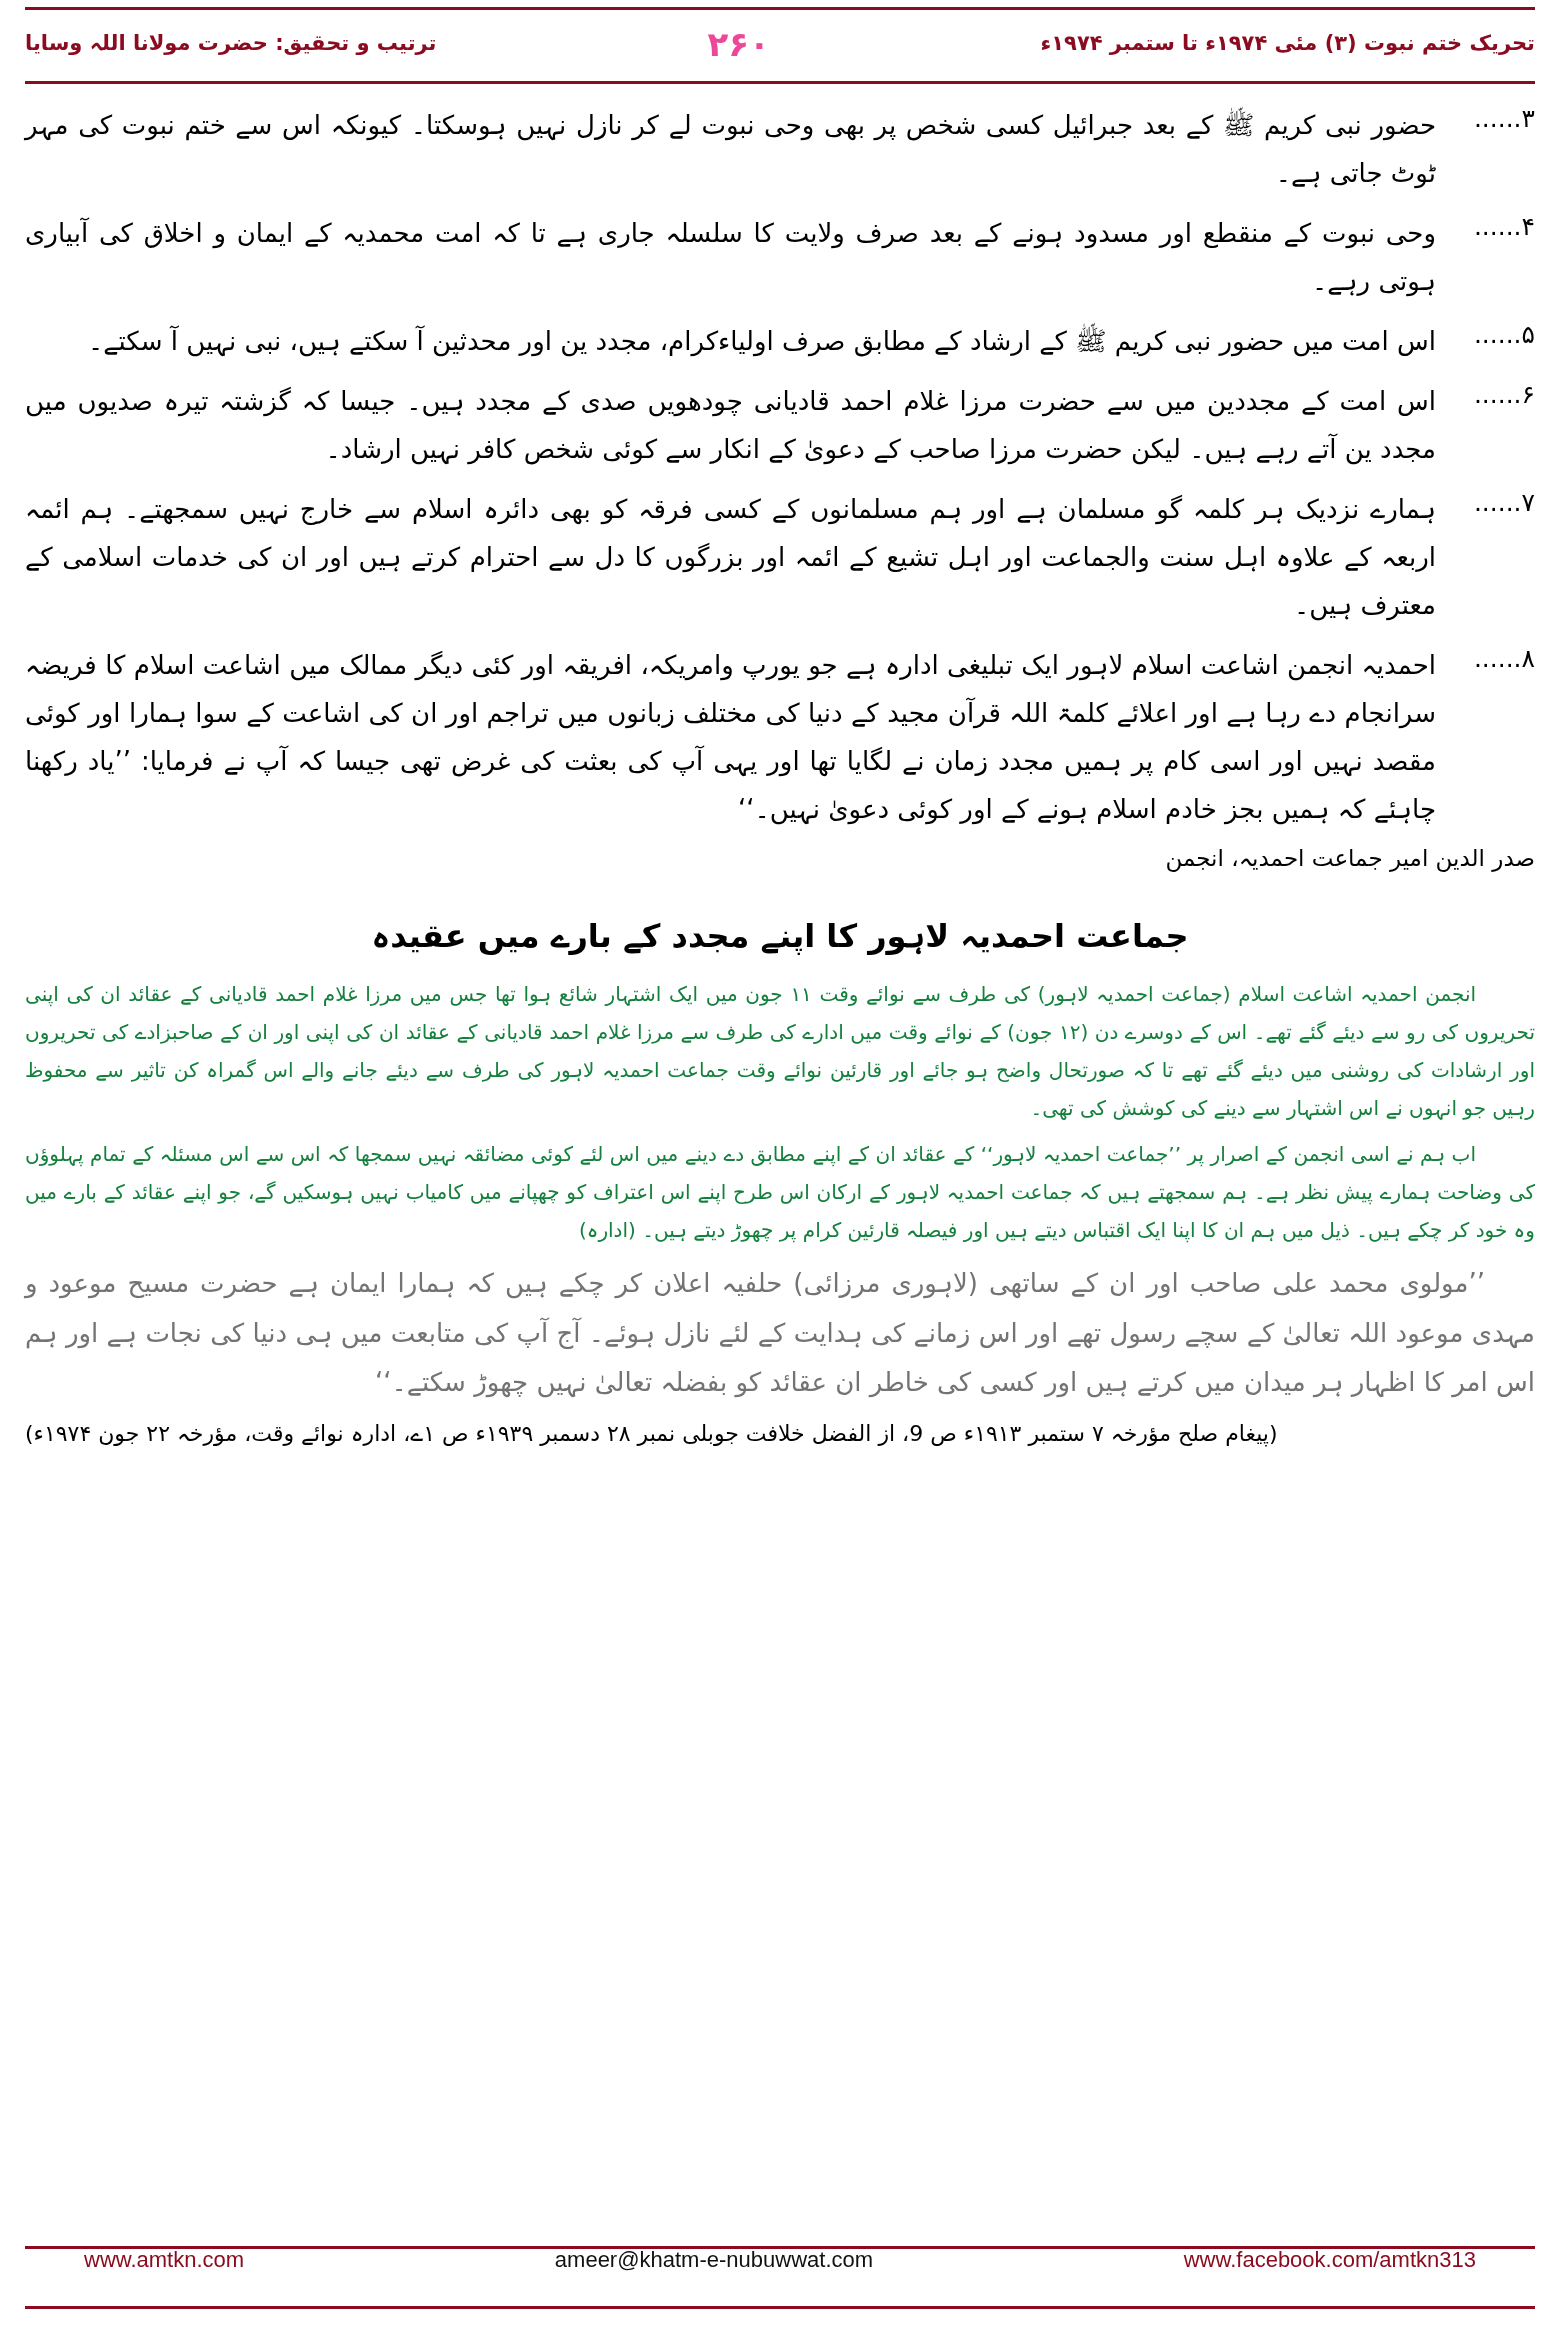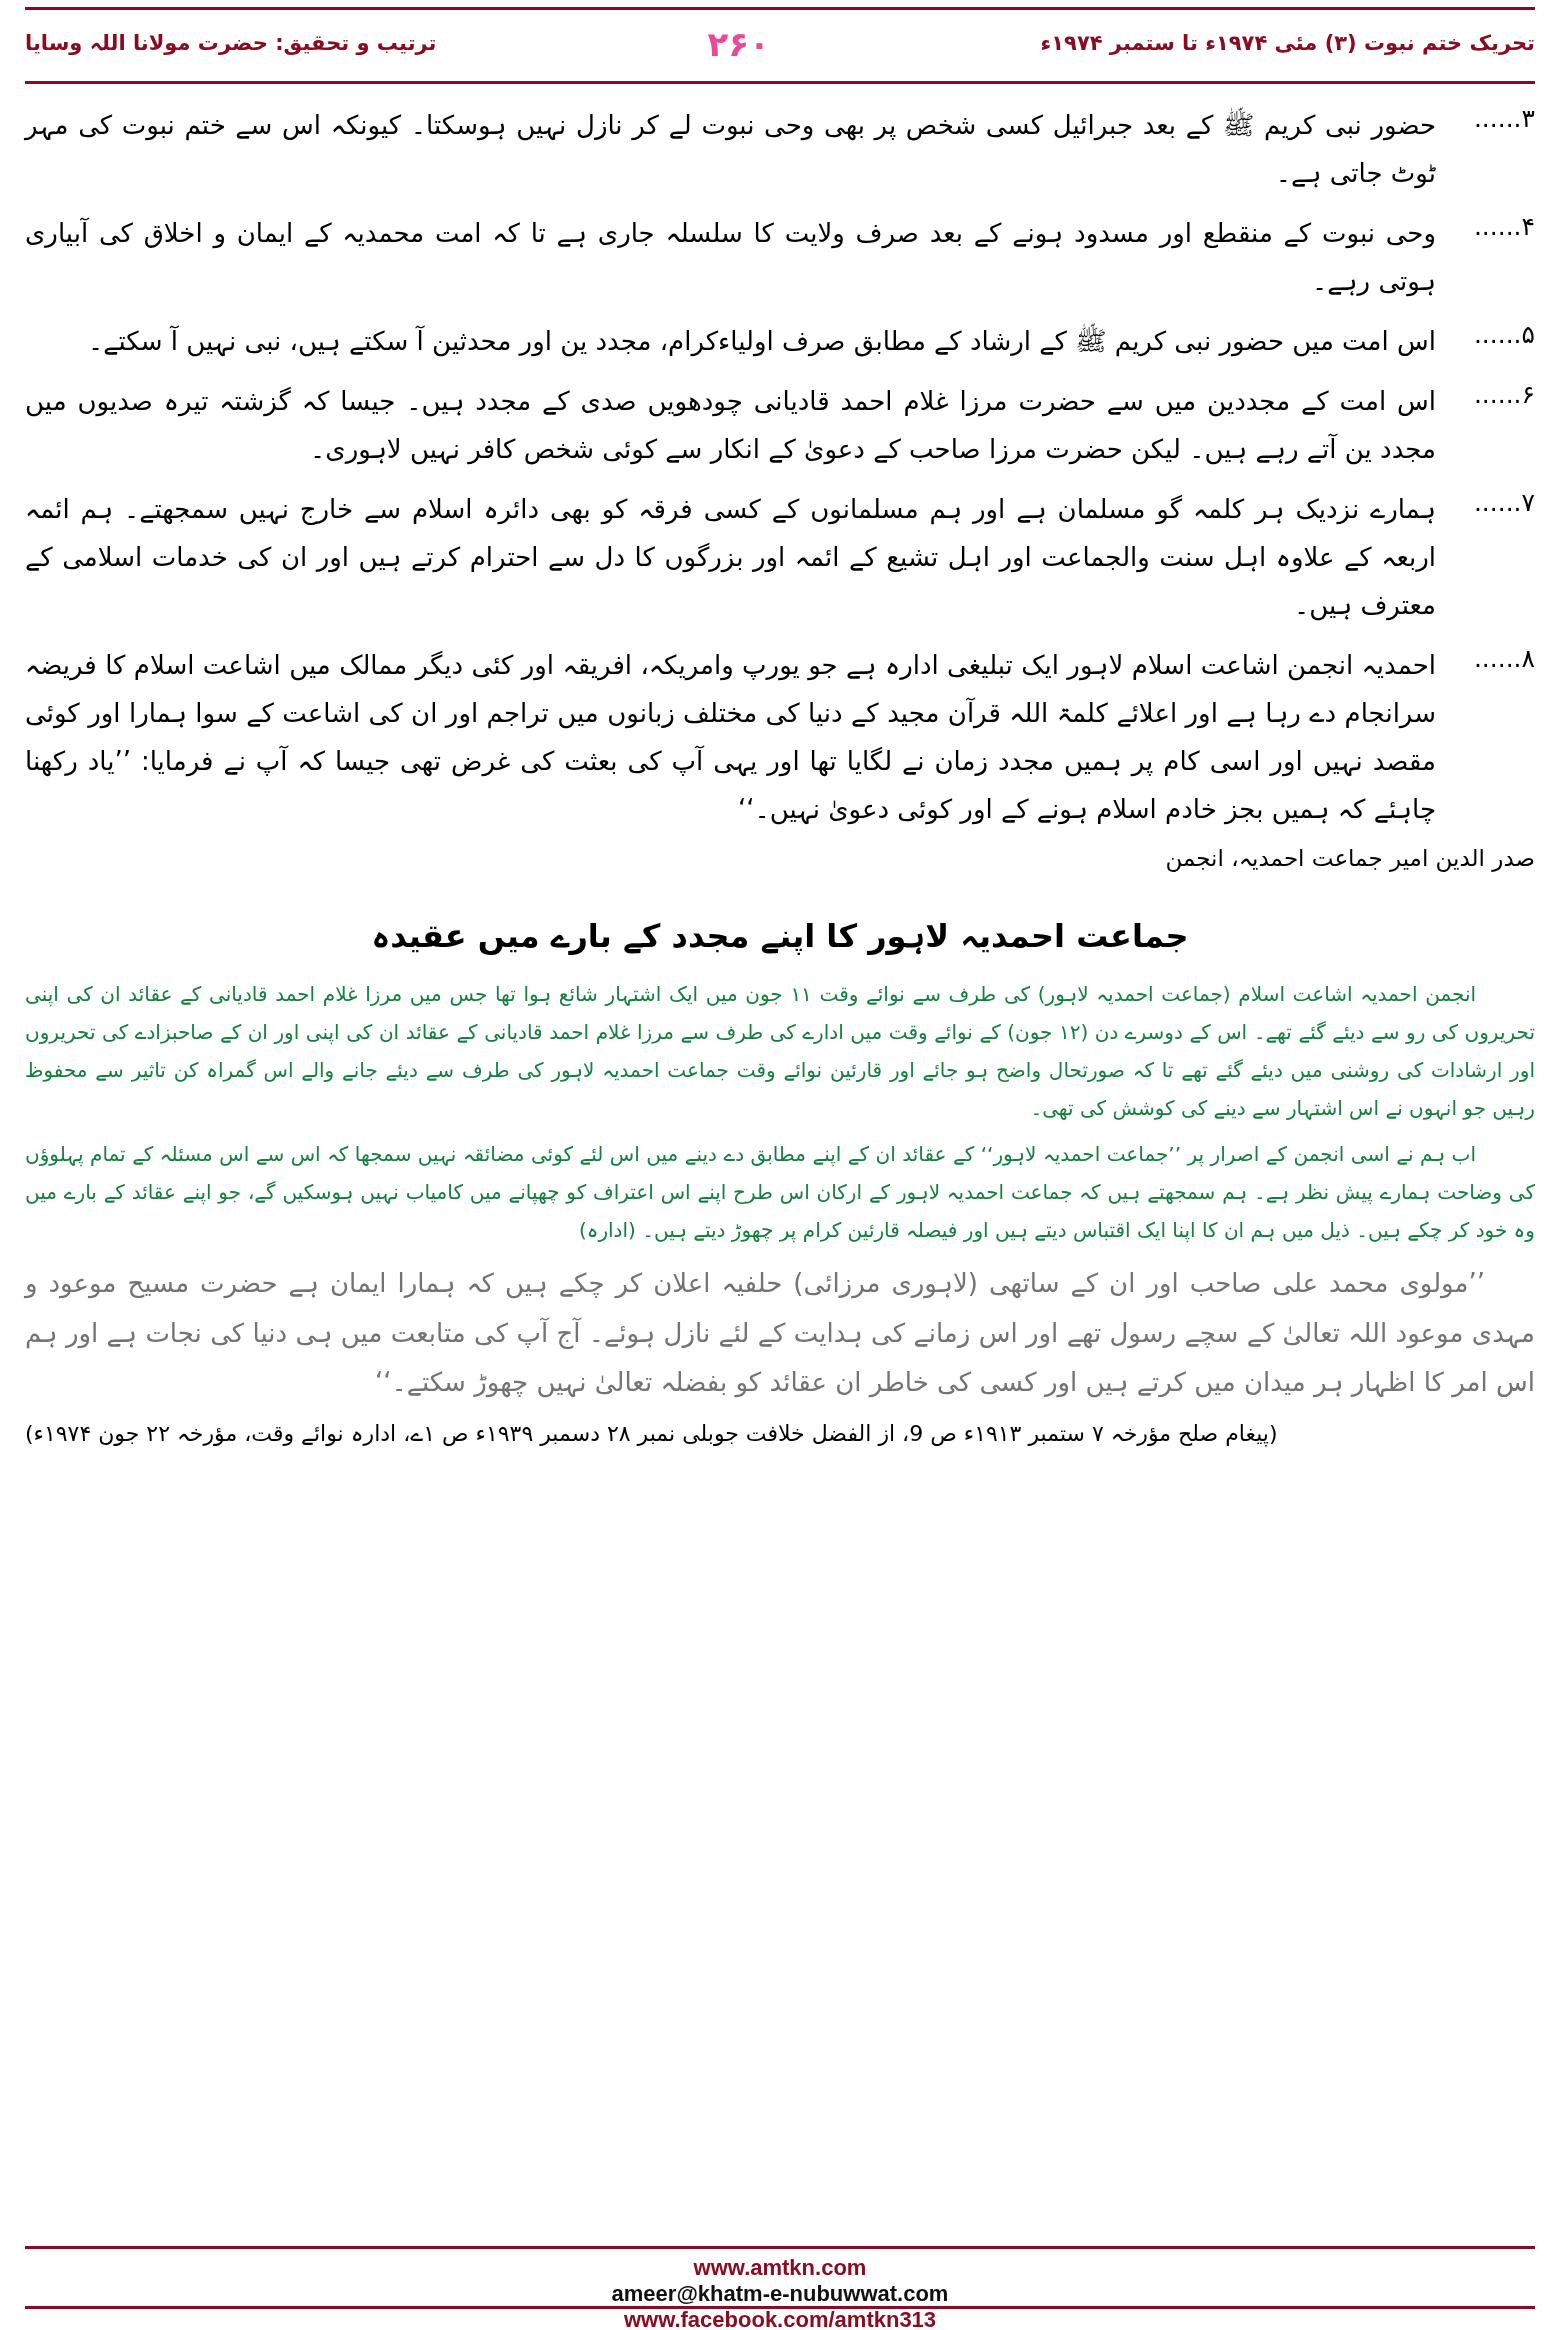--- a/index.html
+++ b/index.html
@@ -178,32 +178,30 @@
   .footer-rule-top {
     position: absolute;
     top: 17px;
     left: 25px;
     width: 1510px;
     height: 2.5px;
     background: #8b0c20;
   }
   .footer-row {
     position: absolute;
-    top: 26px;
+    top: 11px;
     left: 25px;
     width: 1510px;
     height: 39px;
     display: flex;
-    flex-direction: column;
     align-items: center;
     justify-content: space-between;
     direction: ltr;
     padding: 0 59px;
     box-sizing: border-box;
-    font-weight: bold;
   }
   .footer-link {
     font-size: 22px;
     color: #8b0c20;
     text-decoration: none;
     font-family: "Liberation Sans", sans-serif;
     white-space: nowrap;
   }
   .footer-link.center { color: #111111; }
   .footer-rule-bottom {
@@ -240,21 +238,21 @@
       <li class="np-item">
         <span class="np-marker">۴......</span>
         <span class="np-text">وحی نبوت کے منقطع اور مسدود ہونے کے بعد صرف ولایت کا سلسلہ جاری ہے تا کہ امت محمدیہ کے ایمان و اخلاق کی آبیاری ہوتی رہے۔</span>
       </li>
       <li class="np-item">
         <span class="np-marker">۵......</span>
         <span class="np-text">اس امت میں حضور نبی کریم ﷺ کے ارشاد کے مطابق صرف اولیاءکرام، مجدد ین اور محدثین آ سکتے ہیں، نبی نہیں آ سکتے۔</span>
       </li>
       <li class="np-item">
         <span class="np-marker">۶......</span>
-        <span class="np-text">اس امت کے مجددین میں سے حضرت مرزا غلام احمد قادیانی چودھویں صدی کے مجدد ہیں۔ جیسا کہ گزشتہ تیرہ صدیوں میں مجدد ین آتے رہے ہیں۔ لیکن حضرت مرزا صاحب کے دعویٰ کے انکار سے کوئی شخص کافر نہیں لاہوری۔</span>
+        <span class="np-text">اس امت کے مجددین میں سے حضرت مرزا غلام احمد قادیانی چودھویں صدی کے مجدد ہیں۔ جیسا کہ گزشتہ تیرہ صدیوں میں مجدد ین آتے رہے ہیں۔ لیکن حضرت مرزا صاحب کے دعویٰ کے انکار سے کوئی شخص کافر نہیں ارشاد۔</span>
       </li>
       <li class="np-item">
         <span class="np-marker">۷......</span>
         <span class="np-text">ہمارے نزدیک ہر کلمہ گو مسلمان ہے اور ہم مسلمانوں کے کسی فرقہ کو بھی دائرہ اسلام سے خارج نہیں سمجھتے۔ ہم ائمہ اربعہ کے علاوہ اہل سنت والجماعت اور اہل تشیع کے ائمہ اور بزرگوں کا دل سے احترام کرتے ہیں اور ان کی خدمات اسلامی کے معترف ہیں۔</span>
       </li>
       <li class="np-item">
         <span class="np-marker">۸......</span>
         <span class="np-text">احمدیہ انجمن اشاعت اسلام لاہور ایک تبلیغی ادارہ ہے جو یورپ وامریکہ، افریقہ اور کئی دیگر ممالک میں اشاعت اسلام کا فریضہ سرانجام دے رہا ہے اور اعلائے کلمۃ اللہ قرآن مجید کے دنیا کی مختلف زبانوں میں تراجم اور ان کی اشاعت کے سوا ہمارا اور کوئی مقصد نہیں اور اسی کام پر ہمیں مجدد زمان نے لگایا تھا اور یہی آپ کی بعثت کی غرض تھی جیسا کہ آپ نے فرمایا: ’’یاد رکھنا چاہئے کہ ہمیں بجز خادم اسلام ہونے کے اور کوئی دعویٰ نہیں۔‘‘</span>
       </li>
     </ul>

